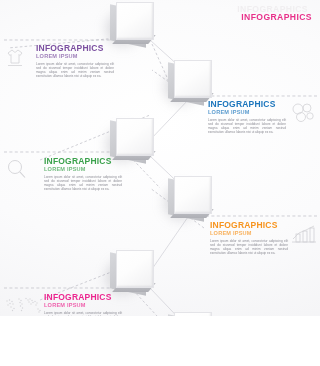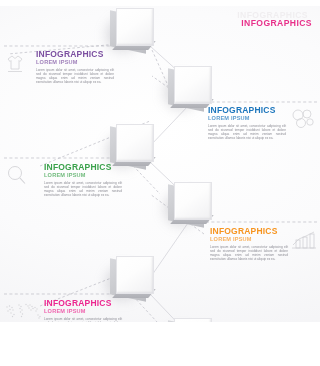--- a/index.html
+++ b/index.html
@@ -14,21 +14,20 @@
     background: #ffffff;
   }
 
   #canvas {
     position: relative;
     width: 320px;
     height: 316px;
     background:
       radial-gradient(ellipse 120% 70% at 50% 40%, #ffffff 0%, #fbfbfc 55%, #f4f4f6 100%);
     overflow: hidden;
-    margin-top: 6px;
   }
 
   
   .lines-layer {
     position: absolute;
     left: 0; top: 0;
     width: 320px;
     height: 366px;
     pointer-events: none;
   }

